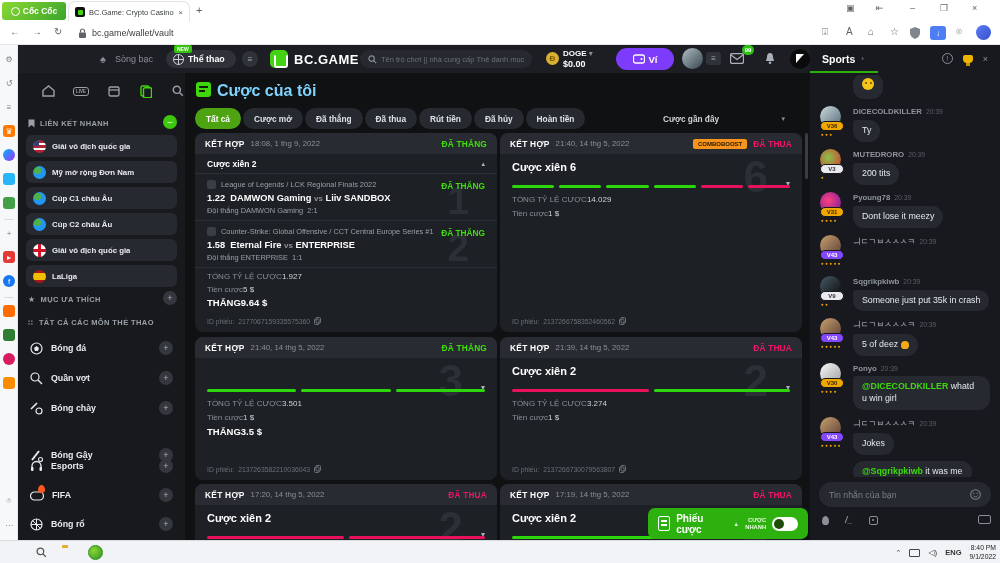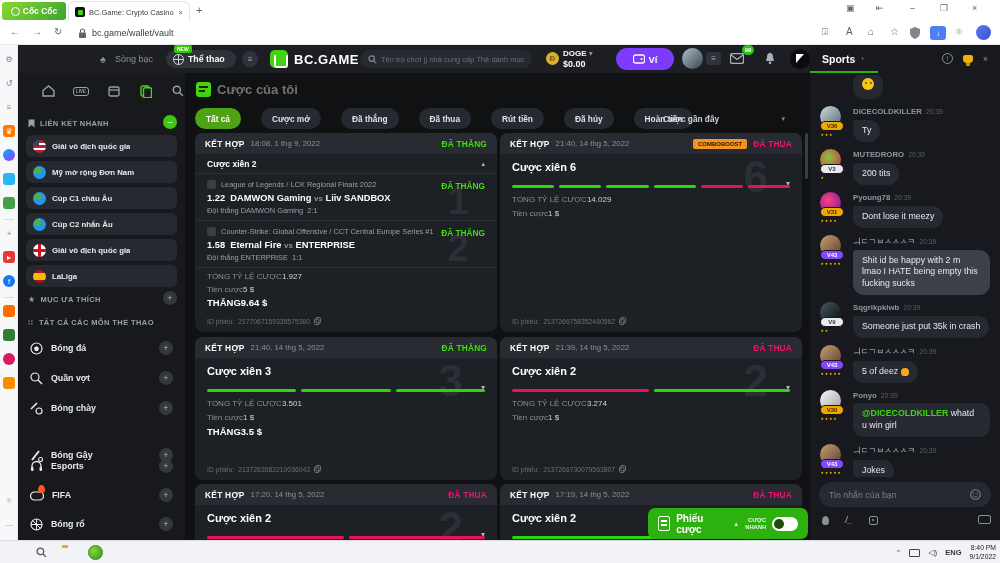--- a/index.html
+++ b/index.html
@@ -83,22 +83,22 @@
   .sprow span.lbl{font-size:8.8px;font-weight:700;color:#e8eaee}
   .pluscirc{margin-left:auto;width:14px;height:14px;border-radius:50%;background:#34373d;color:#aab0b8;
     font-size:9px;display:flex;align-items:center;justify-content:center}
   .flame{position:absolute;width:7px;height:8px;background:#ff5722;border-radius:50% 50% 50% 50%/60% 60% 40% 40%;left:8px;top:-4px}
 
   
   #main{position:absolute;left:185px;top:73px;width:625px;height:467px;background:#101113;overflow:hidden}
   .docicon{width:15px;height:15px;border-radius:3px;background:#3fd60e;position:relative}
   .docicon::before{content:"";position:absolute;left:3px;top:4px;width:9px;height:1.5px;background:#0e2202}
   .docicon::after{content:"";position:absolute;left:3px;top:8px;width:6px;height:1.5px;background:#0e2202}
-  .pagetitle{position:absolute;left:32px;top:9px;font-size:13px;font-weight:800;color:#737373}
-  .filters{position:absolute;left:10px;top:35px;display:flex;gap:20px}
+  .pagetitle{position:absolute;left:32px;top:9px;font-size:16px;font-weight:800;color:#7dd3fc}
+  .filters{position:absolute;left:10px;top:35px;display:flex;gap:2px}
   .fpill{height:21px;border-radius:10.5px;background:#26292f;color:#dfe2e6;font-size:8.3px;font-weight:700;
     display:flex;align-items:center;padding:0 11px;white-space:nowrap}
   .fpill.active{background:#4da312;color:#fff}
   .sortdd{position:absolute;left:470px;top:36px;width:138px;height:20px;display:flex;align-items:center;
     justify-content:space-between;padding:0 8px;color:#cfd3d8;font-size:8.3px;font-weight:600}
   
   .card{position:absolute;background:#1d2025;border-radius:8px;overflow:hidden}
   .chead{height:21px;background:#282b31;display:flex;align-items:center;gap:6px;padding:0 10px}
   .combo{font-size:8.3px;font-weight:800;color:#fff;letter-spacing:.3px}
   .ctime{font-size:7.8px;color:#8b9097}
@@ -372,21 +372,21 @@
     <div class="qpill" style="top:88px">
       <span class="flag flag-globe"></span>
       <span class="lbl">Mỹ mở rộng Đơn Nam</span>
       </div>
     <div class="qpill" style="top:114px">
       <span class="flag flag-globe"></span>
       <span class="lbl">Cúp C1 châu Âu</span>
       </div>
     <div class="qpill" style="top:140px">
       <span class="flag flag-globe"></span>
-      <span class="lbl">Cúp C2 nhắn Âu</span>
+      <span class="lbl">Cúp C2 châu Âu</span>
       </div>
     <div class="qpill" style="top:166px">
       <span class="flag flag-eng"></span>
       <span class="lbl">Giải vô địch quốc gia</span>
       </div>
     <div class="qpill" style="top:192px">
       <span class="flag flag-es"></span>
       <span class="lbl">LaLiga</span>
       </div>
 
@@ -567,21 +567,20 @@
           </svg>
       </div>
     </div>
 
     <div class="card" style="left:10px;top:264px;width:302px;height:143px">
       <div class="chead">
         <span class="combo">KẾT HỢP</span>
         <span class="ctime">21:40, 14 thg 5, 2022</span>
         <span class="cstatus won">ĐÃ THẮNG</span>
       </div>
-      <div class="ctitle">Cược xiên 3</div>
       <span class="watermark">3</span>
       <span class="chev">▾</span>
       <div class="bars" style="top:52px">
           <span class="seg g"></span>
           <span class="seg g"></span>
           <span class="seg g"></span>
         </div>
       <div class="srow" style="top:62px">
         <span>TỔNG TỶ LỆ CƯỢC</span>
           <span class="sval">3.501</span>
@@ -731,21 +730,20 @@
       </div>
 
       <div class="msg">
         <div class="avwrap">
             <div class="av av5"></div>
           <span class="lv purple">V43</span>
           <span class="dots">●●●●●</span>
           </div>
         <div class="mcontent">
           <div class="mname"><span>ㅢㄷㄱㅂㅅㅅㅅㅋ</span><span class="mtime">20:39</span></div>
-          <span class="bubble hl"><span>Shit id be happy with 2 m lmao I HATE being empty this fucking sucks</span></span>
         </div>
       </div>
 
       <div class="msg">
         <div class="avwrap">
             <div class="av av6"></div>
           <span class="lv silver">V9</span>
           <span class="dots">●●</span>
           </div>
         <div class="mcontent">

